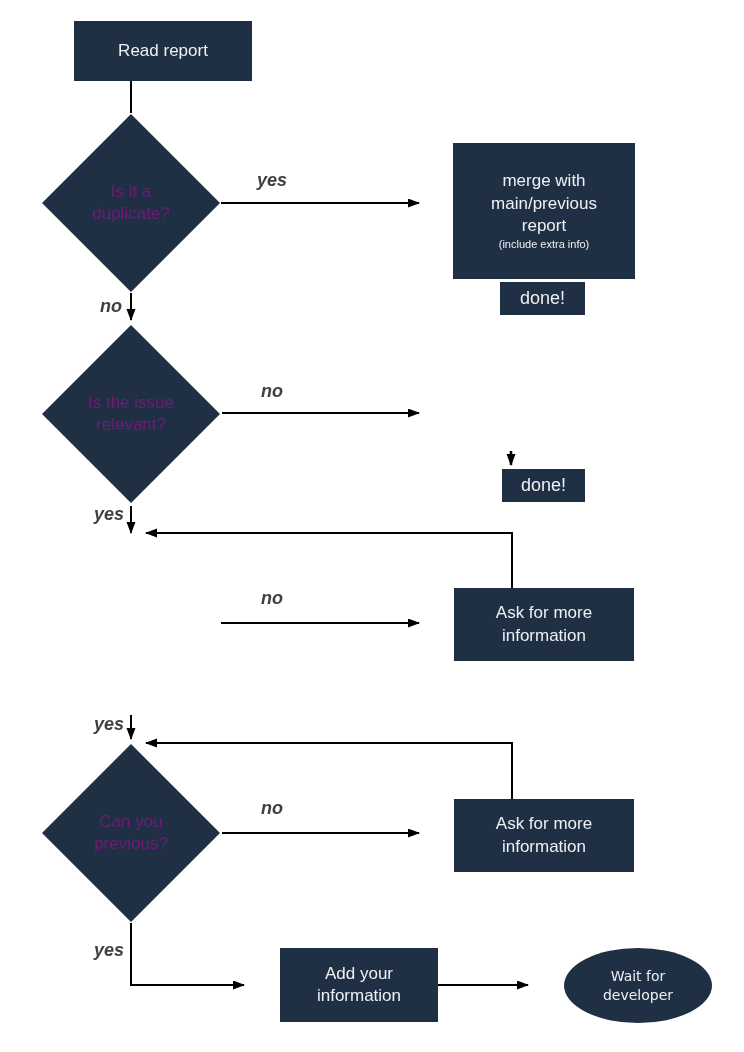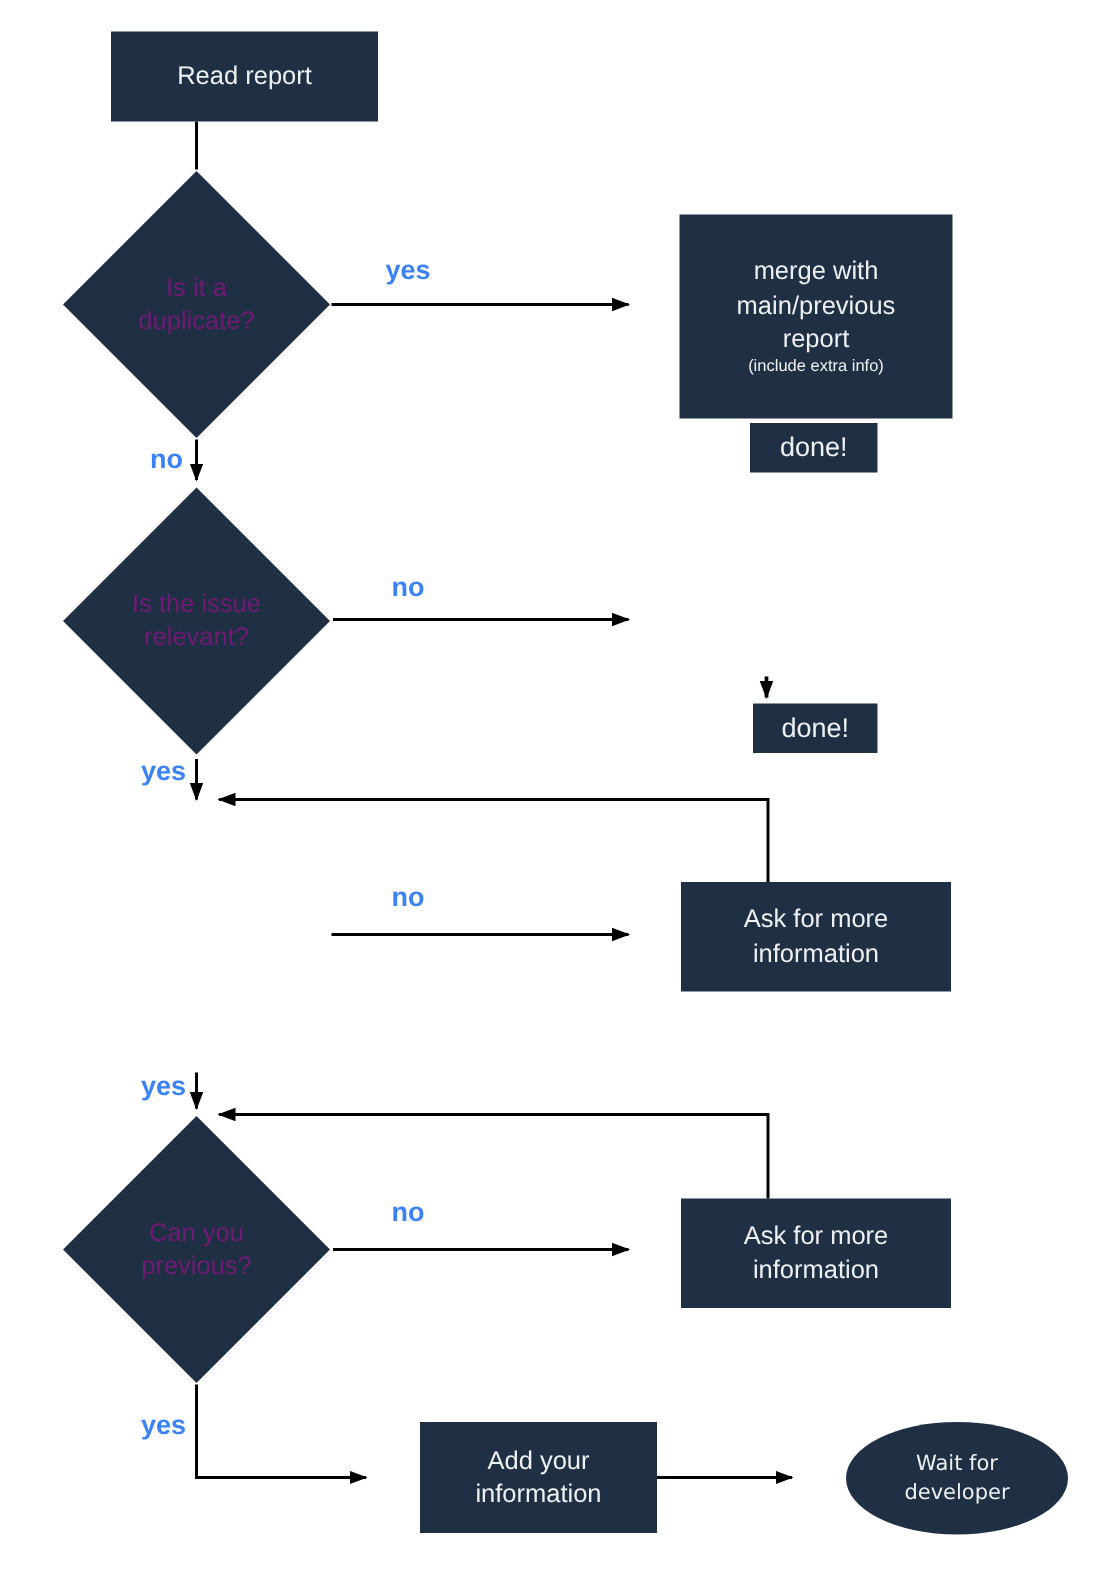--- a/index.html
+++ b/index.html
@@ -30,22 +30,23 @@
     display:flex;align-items:center;justify-content:center;
     text-align:center;color:#701a75;font-size:17px;line-height:1.3;
   }
   .diamond .dlabel span{display:inline-block;max-width:112px;}
   .wrap-130{max-width:132px;}
   .wrap-120{max-width:122px;}
   .wrap-160{max-width:164px;}
   .wrap-90{max-width:92px;}
   .edge-label{
     position:absolute;z-index:2;
-    font-weight:bold;font-size:18px;color:#3b82f6;
+    font-weight:bold;font-size:18px;color:#404040;
     font-family:"Liberation Sans","DejaVu Sans",sans-serif;
+    font-style:italic;
   }
 </style>
 </head>
 <body>
 
 <div id="canvas">
 
   <svg id="edges" width="744" height="1052" viewBox="0 0 744 1052">
     <defs>
       <marker id="arrow" markerUnits="userSpaceOnUse" markerWidth="13" markerHeight="10" refX="11" refY="4.5" orient="auto">

